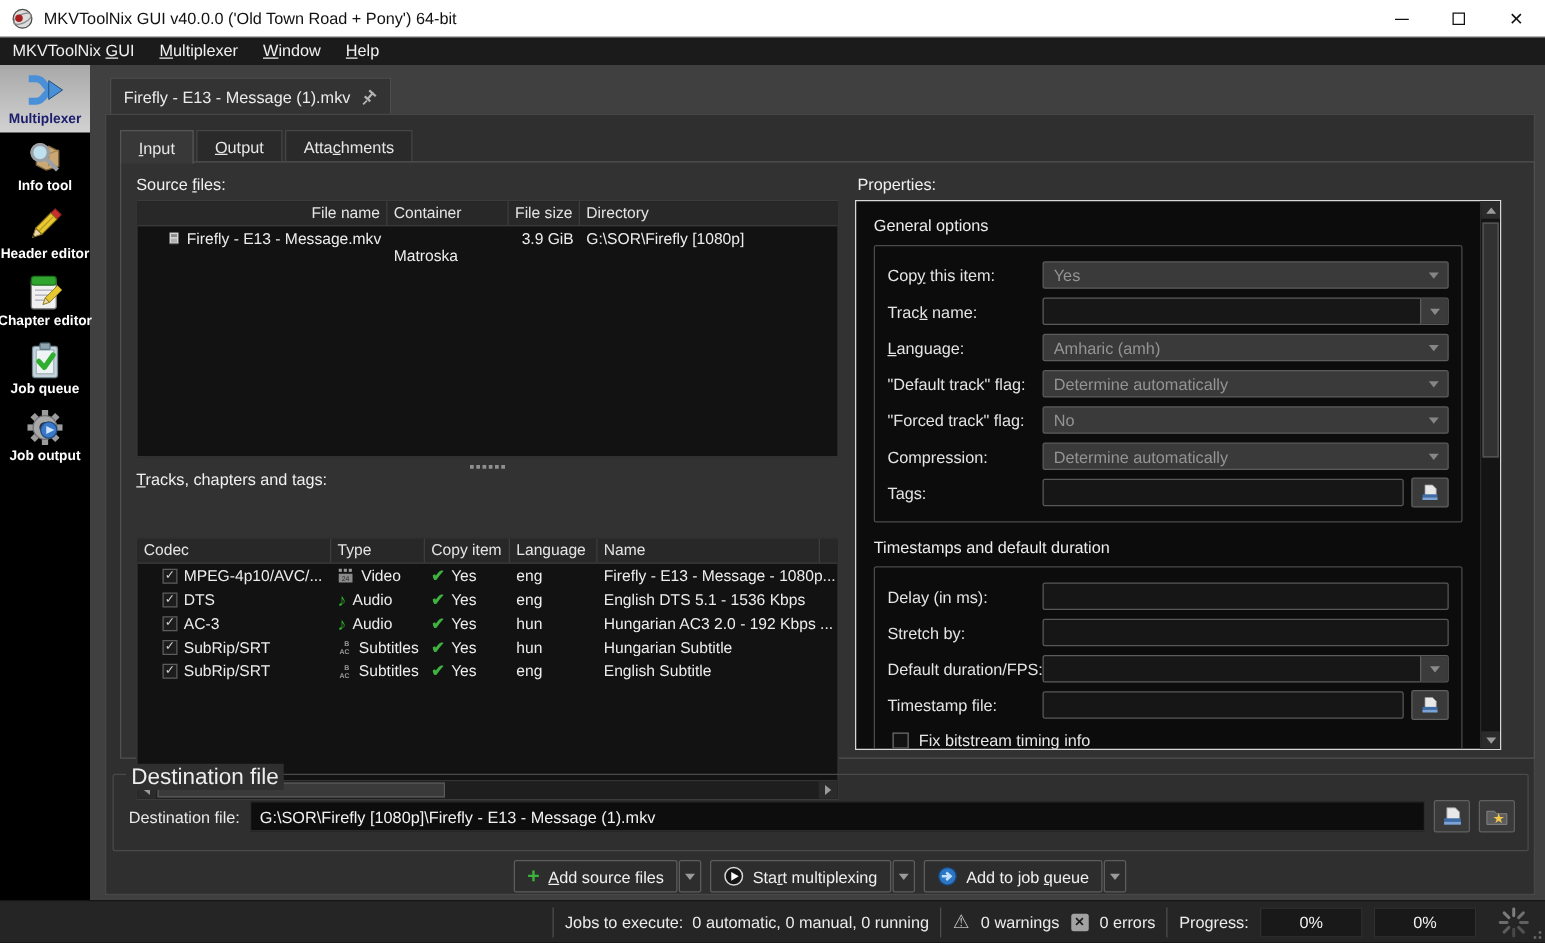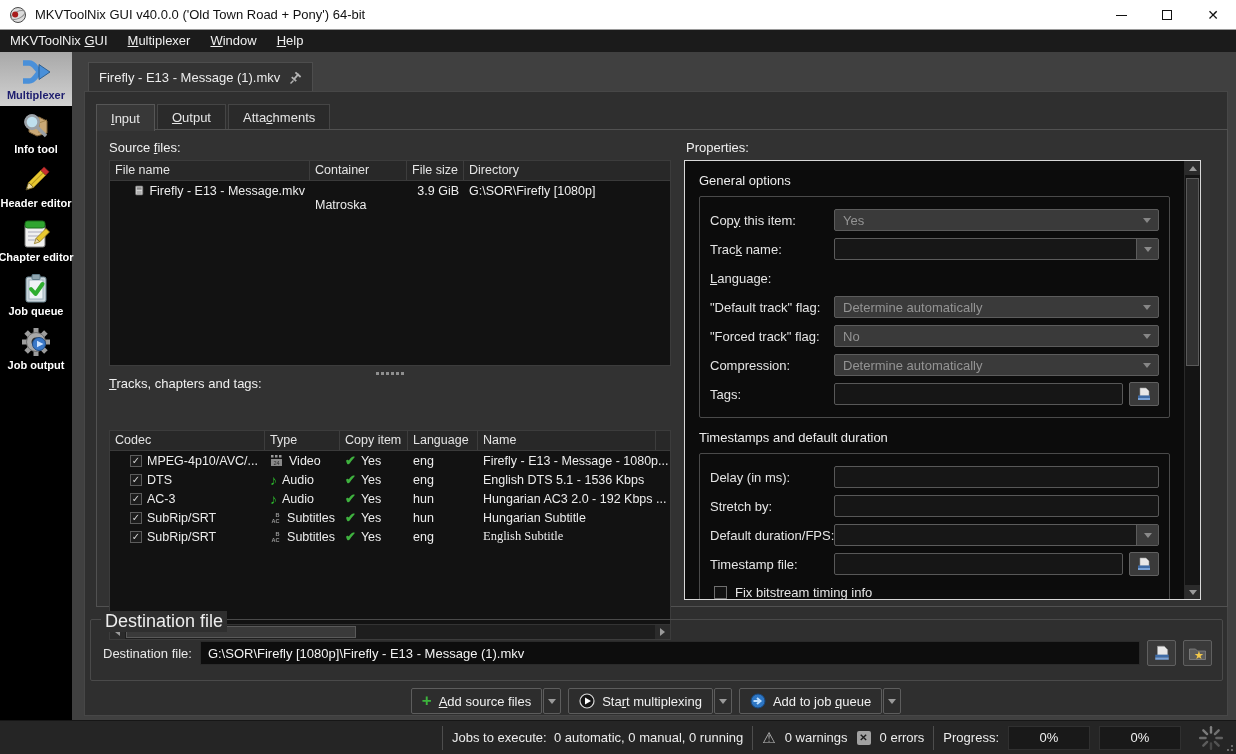--- a/index.html
+++ b/index.html
@@ -233,21 +233,21 @@
       <div class="subtab"><u>O</u>utput</div>
       <div class="subtab">Atta<u>c</u>hments</div>
     </div>
 
     <div class="tabpane">
 
       <span class="pane-label" style="left:12px; top:10px;">Source <u>f</u>iles:</span>
 
       <div class="table" style="left:12px; top:30px; width:562px; height:206px;">
         <div class="thead">
-          <div class="th" style="width:200px;">File name</div>
+          <div class="th" style="width:200px;text-align:right;">File name</div>
           <div class="th" style="width:97px;">Container</div>
           <div class="th num" style="width:57px; text-align:center;">File size</div>
           <div class="th" style="flex:1; border-right:none;">Directory</div>
         </div>
         <div class="trow">
           <div class="td" style="width:200px; padding-left:24px;">
             <svg width="13" height="13" viewBox="0 0 13 13">
               <rect x="2" y="1" width="9" height="11" rx="1" fill="#d8d8d8" stroke="#6a6a6a"></rect>
               <rect x="3.5" y="2.5" width="6" height="3" fill="#8a8a8a"></rect>
               <rect x="3.5" y="7" width="6" height="4" fill="#b0b0b0"></rect>
@@ -370,21 +370,21 @@
               <text x="8" y="6" font-size="6" font-weight="bold" fill="#9a9a9a" text-anchor="middle" font-family="sans-serif">B</text>
               <text x="6" y="12.5" font-size="6" font-weight="bold" fill="#9a9a9a" text-anchor="middle" font-family="sans-serif">AC</text>
             </svg>
             <span>Subtitles</span>
           </div>
           <div class="td" style="width:68px;">
               <span class="gcheck">✔</span>
               <span>Yes</span>
             </div>
           <div class="td" style="width:70px;">eng</div>
-          <div class="td" style="flex:1;font-family:Liberation Serif, serif;">English Subtitle</div>
+          <div class="td" style="flex:1;">English Subtitle</div>
         </div>
 
         <div class="hscroll">
           <div class="sbtn">
               <span class="tri-l"></span>
             </div>
           <div class="hthumb"></div>
           <div class="sbtn" style="margin-left:auto;">
               <span class="tri-r"></span>
             </div>
@@ -408,20 +408,24 @@
               <span class="plabel">Trac<u>k</u> name:</span>
               <div class="pcombo">
                   <span style="padding:3px 6px; font-size:13px; color:#e6e6e6;"></span>
                   <span class="combo-btn">
                     <span class="arr" style="position:static; border-left:4px solid transparent; border-right:4px solid transparent; border-top:5px solid #8a8a8a;"></span>
                   </span>
                 </div>
             </div>
             <div class="prow">
               <span class="plabel"><u>L</u>anguage:</span>
+              <div class="pselect">
+                  <span>Amharic (amh)</span>
+                  <span class="arr"></span>
+                </div>
             </div>
             <div class="prow">
               <span class="plabel">"Default track" flag:</span>
               <div class="pselect">
                   <span>Determine automatically</span>
                   <span class="arr"></span>
                 </div>
             </div>
             <div class="prow">
               <span class="plabel">"Forced track" flag:</span>

